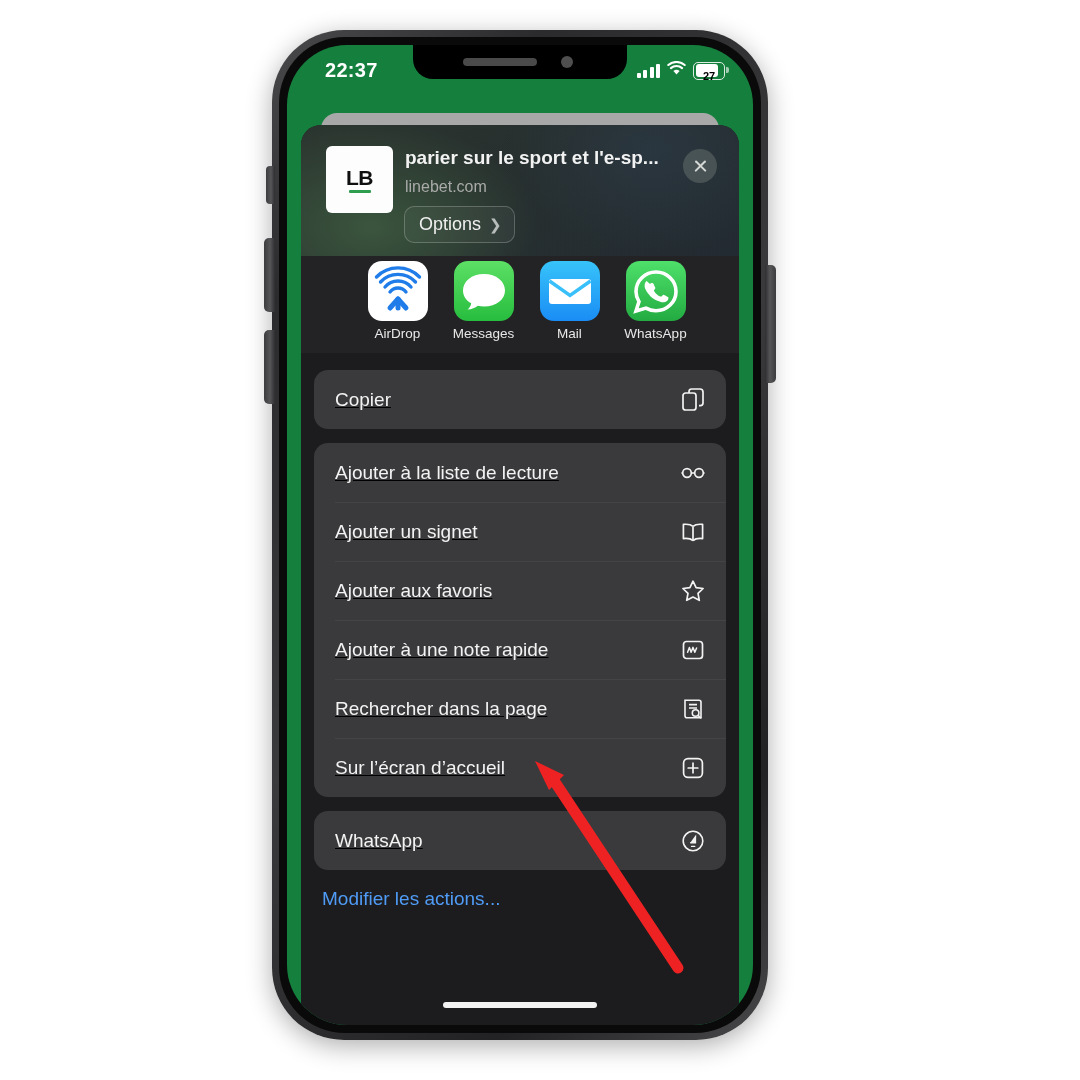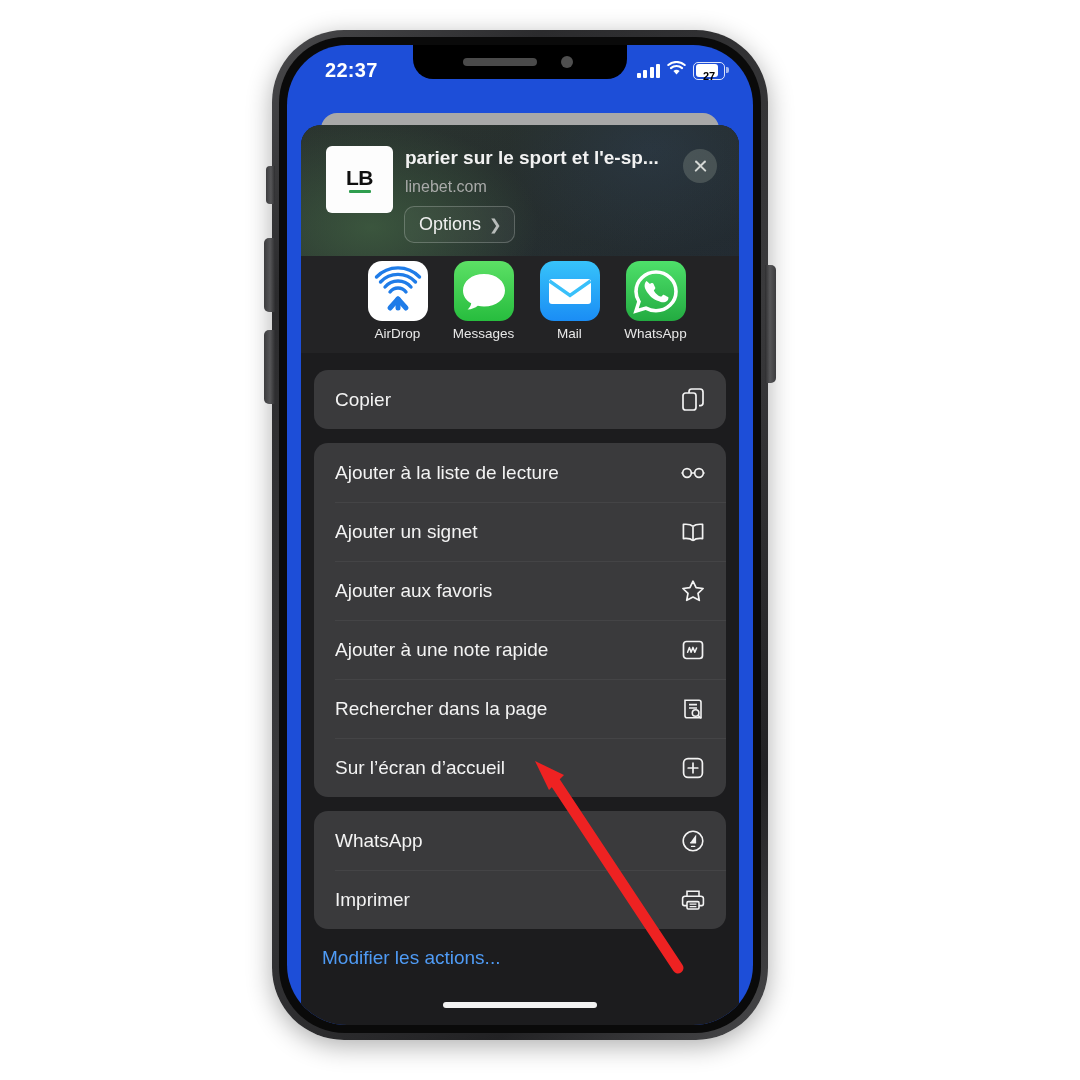--- a/index.html
+++ b/index.html
@@ -39,21 +39,21 @@
     border-radius: 66px;
     background: #0a0a0a;
   }
   .screen {
     position: absolute;
     left: 287px;
     top: 45px;
     width: 466px;
     height: 980px;
     border-radius: 60px;
-    background: #1d4ed8;
+    background: #15803d;
     overflow: hidden;
   }
 
   
   .btn-side {
     position: absolute;
     background: linear-gradient(90deg, #3c3c3e, #565658 55%, #2e2e30);
     border-radius: 3px;
   }
   .btn-mute   { left: 266px; top: 166px; width: 9px;  height: 38px; border-radius: 4px 0 0 4px; }
@@ -289,20 +289,21 @@
     overflow: hidden;
   }
   .group-top { margin-top: 17px; }
   .menu-row {
     position: relative;
     height: 59px;
     display: flex;
     align-items: center;
     justify-content: space-between;
     padding: 0 20px 0 21px;
+    text-decoration: underline;
   }
   .menu-row + .menu-row::before {
     content: "";
     position: absolute;
     left: 21px; right: 0; top: 0;
     height: 1px;
     background: rgba(255,255,255,0.055);
   }
   .menu-label {
     font-size: 19px;
@@ -541,32 +542,20 @@
           <span class="menu-icon">
             <svg width="26" height="26" viewBox="0 0 26 26" fill="none" stroke="#f3f3f3" stroke-width="1.6">
               <circle cx="13" cy="13" r="9.8"></circle>
               <path d="M16.2 6.4 L10.2 14.8 h5.9 Z" fill="#f3f3f3" stroke="none"></path>
               <path d="M10.2 14.8 h5.9" stroke-width="1.4"></path>
               <path d="M11.6 18.4 h3.1" stroke-width="1.4" stroke-linecap="round"></path>
             </svg>
           </span>
         </div>
 
-        <div class="menu-row">
-          <span class="menu-label">Imprimer</span>
-          <span class="menu-icon">
-            <svg width="26" height="26" viewBox="0 0 26 26" fill="none" stroke="#f3f3f3" stroke-width="1.6">
-              <path d="M7 9.2 V4.2 h12 v5"></path>
-              <path d="M5 9.2 h16 a2.4 2.4 0 0 1 2.4 2.4 v5.2 a1.8 1.8 0 0 1 -1.8 1.8 H19"></path>
-              <path d="M7 18.6 H4.4 a1.8 1.8 0 0 1 -1.8 -1.8 v-5.2 A2.4 2.4 0 0 1 5 9.2"></path>
-              <rect x="7" y="14.6" width="12" height="7.4" rx="1.2"></rect>
-              <path d="M9.6 17.2 h6.8 M9.6 19.6 h6.8" stroke-width="1.3"></path>
-            </svg>
-          </span>
-        </div>
       </div>
 
       <div class="edit-actions">Modifier les actions...</div>
 
     </div>
 
     <div class="home-indicator"></div>
 
   </div>
 

